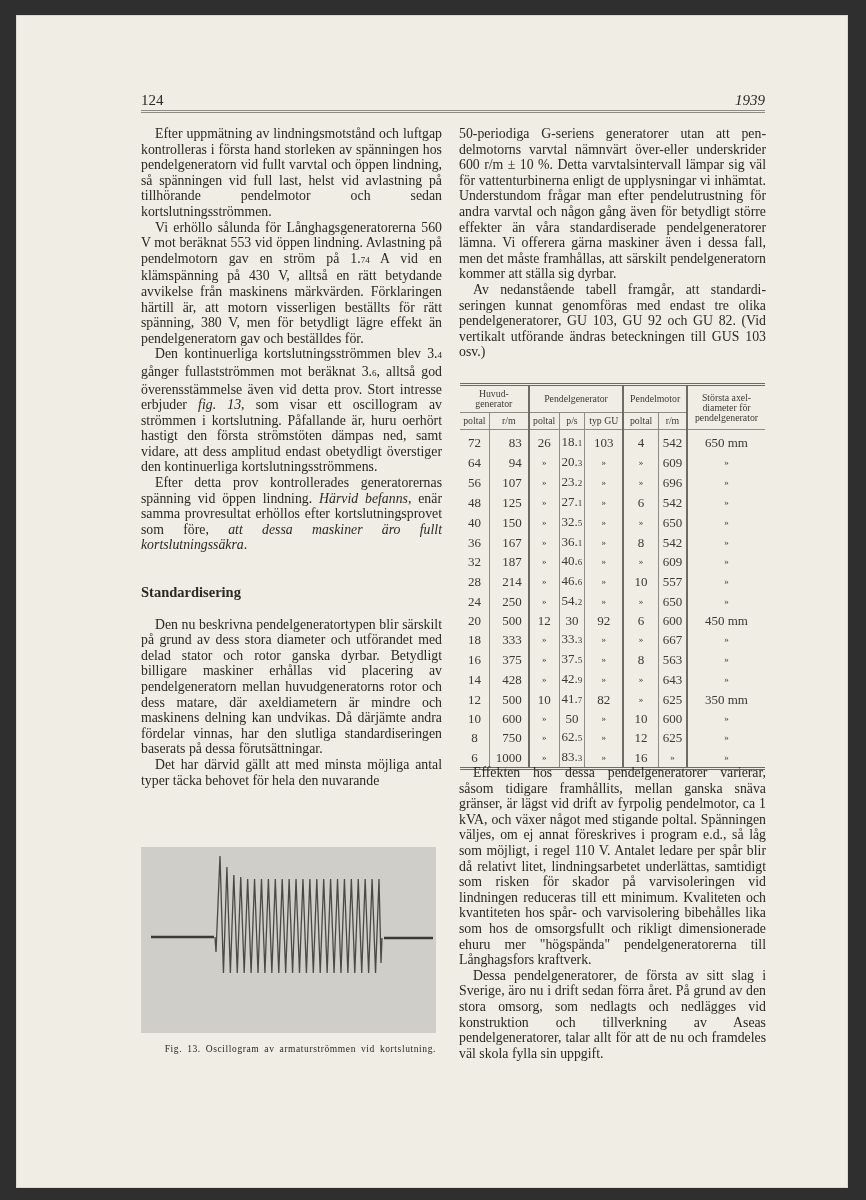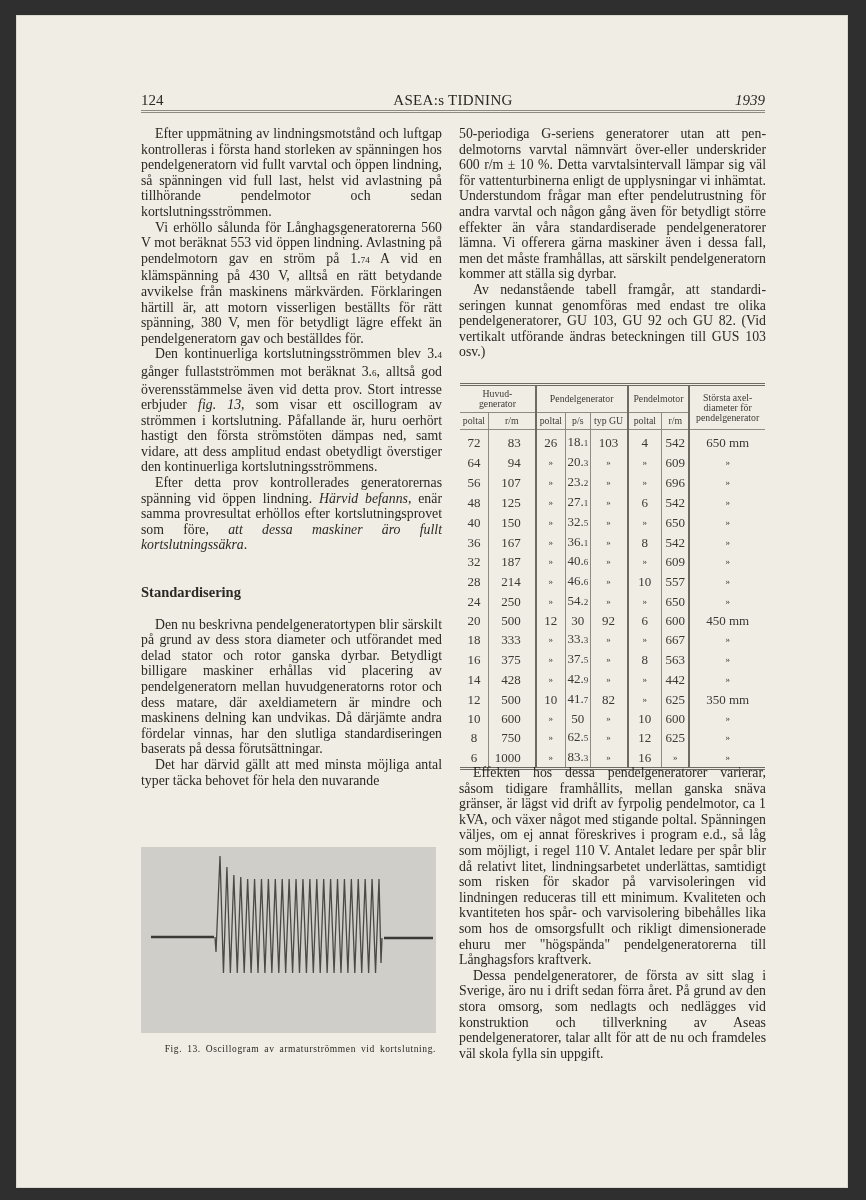--- a/index.html
+++ b/index.html
@@ -65,30 +65,29 @@
   th.grp { border-bottom: 1px solid #8e8b84; }
   td {
     text-align: center; padding: 0; height: 17.9px; line-height: 17.9px;
     color: #3a3833;
   }
   td.ditto { font-size: 9px; }
   .bl { border-left: 1px solid #8e8b84; }
   .blx { border-left: 2px solid #6e6b64; }
   tr.first td { padding-top: 3px; }
   td .sub { font-size: 9px; }
-  td.num-r { text-align: right; padding-right: 14px; margin-top: 46px; }
+  td.num-r { text-align: right; padding-right: 6px; margin-top: 46px; }
 </style>
 </head>
 <body>
 
 <div class="page"></div>
 
 <div class="header">
   <span class="pg">124</span>
-  <span class="title">ASEA:s TIDNING</span>
   <span class="year">1939</span>
 </div>
 
 <div class="col left">
   <p>Efter uppmätning av lindningsmotstånd och luftgap kontrolleras i första hand storleken av spänningen hos pendelgeneratorn vid fullt varv­tal och öppen lindning, så spänningen vid full last, helst vid avlastning på tillhörande pendel­motor och sedan kortslutningsströmmen.</p>
   <p><span>Vi erhöllo sålunda för Långhagsgeneratorerna 560 V mot beräknat 553 vid öppen lindning. Avlastning på pendelmotorn gav en ström på 1.</span><span class="sub">74</span><span> A vid en klämspänning på 430 V, alltså en rätt betydande avvikelse från maskinens märk­värden. Förklaringen härtill är, att motorn visser­ligen beställts för rätt spänning, 380 V, men för betydligt lägre effekt än pendelgeneratorn gav och beställdes för.</span></p>
   <p><span>Den kontinuerliga kortslutningsströmmen blev 3.</span><span class="sub">4</span><span> gånger fullastströmmen mot beräknat 3.</span><span class="sub">6</span><span>, alltså god överensstämmelse även vid detta prov. Stort intresse erbjuder </span><em>fig. 13</em><span>, som visar ett oscillogram av strömmen i kortslutning. Påfal­lande är, huru oerhört hastigt den första ström­stöten dämpas ned, samt vidare, att dess ampli­tud endast obetydligt överstiger den kontinuer­liga kortslutningsströmmens.</span></p>
   <p><span>Efter detta prov kontrollerades generatorernas spänning vid öppen lindning. </span><em>Härvid befanns</em><span>, enär samma provresultat erhöllos efter kort­slutningsprovet som före, </span><em>att dessa maskiner äro fullt kortslutningssäkra</em><span>.</span></p>
 
   <div class="section-heading">Standardisering</div>
@@ -252,21 +251,21 @@
           <td class="bl">563</td>
           <td class="blx ditto">»</td>
         </tr>
         <tr>
           <td class="">14</td>
           <td class="bl num-r">428</td>
           <td class="blx ditto">»</td>
           <td class="bl">42.<span class="sub">9</span></td>
           <td class="bl ditto">»</td>
           <td class="blx ditto">»</td>
-          <td class="bl">442</td>
+          <td class="bl">643</td>
           <td class="blx ditto">»</td>
         </tr>
         <tr>
           <td class="">12</td>
           <td class="bl num-r">500</td>
           <td class="blx">10</td>
           <td class="bl">41.<span class="sub">7</span></td>
           <td class="bl">82</td>
           <td class="blx ditto">»</td>
           <td class="bl">625</td>

